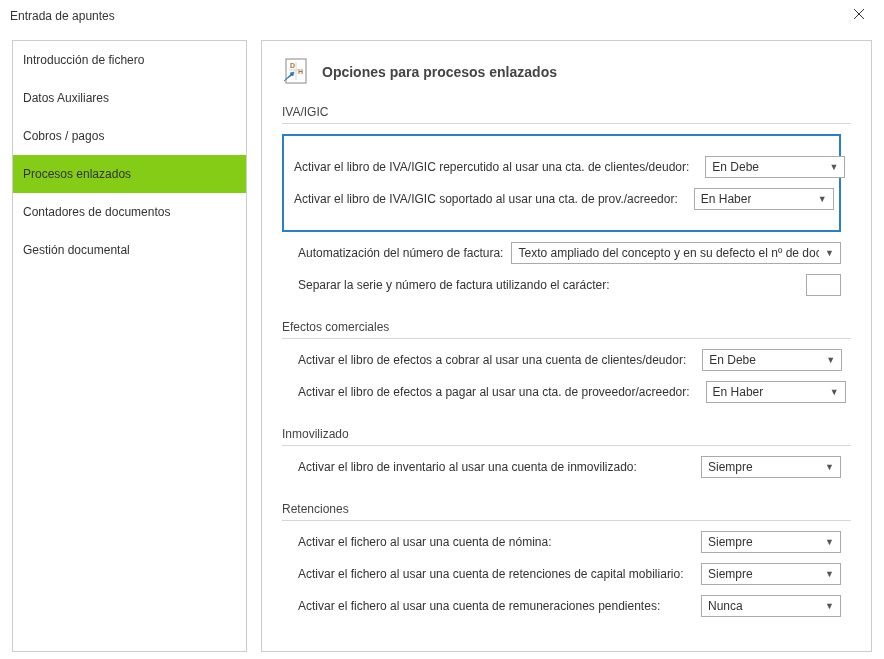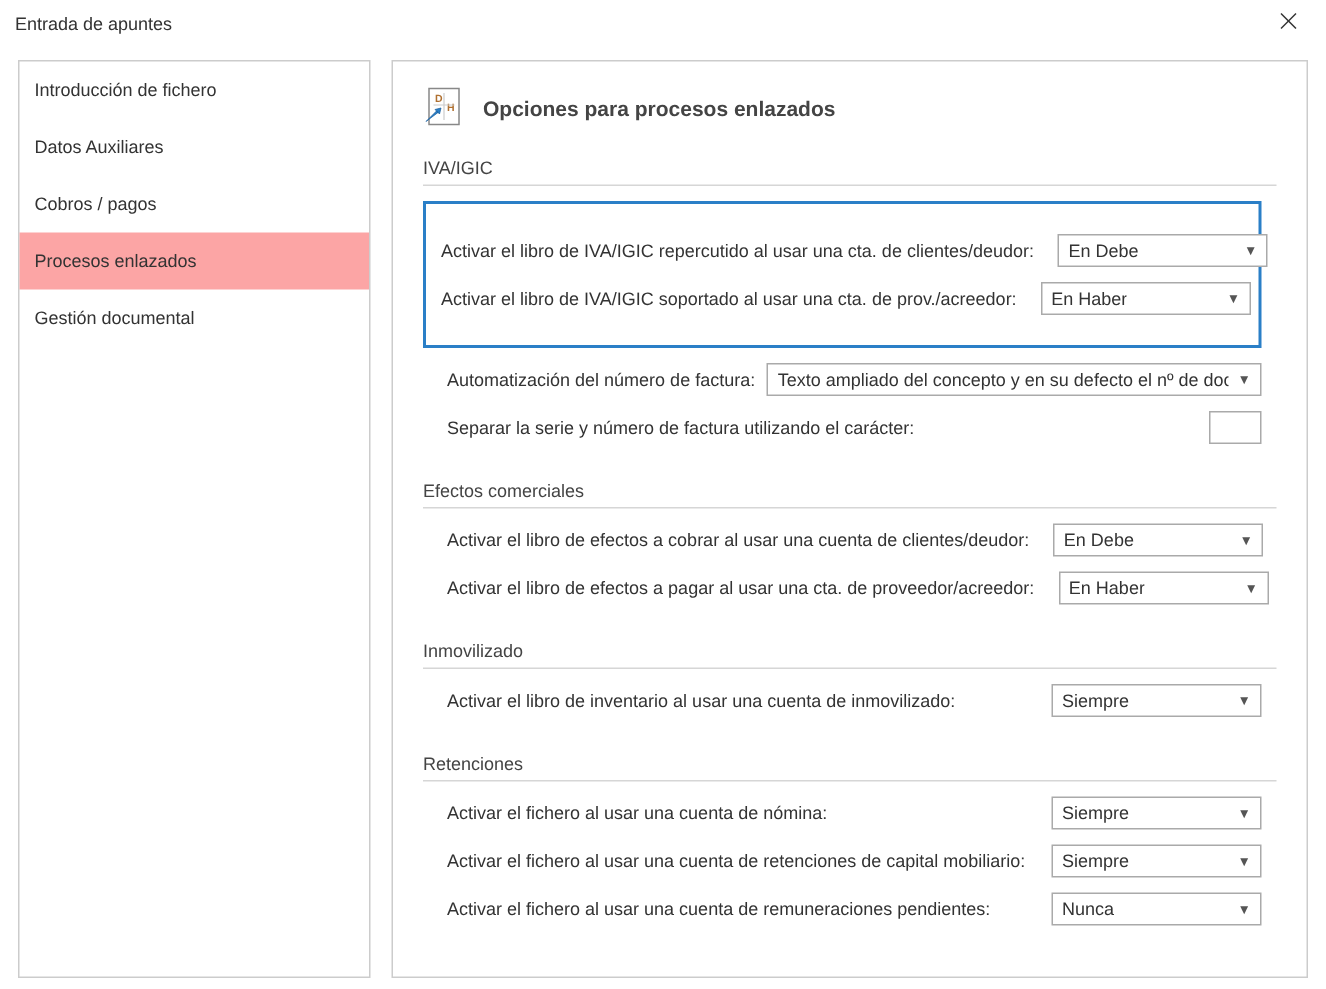--- a/index.html
+++ b/index.html
@@ -48,21 +48,21 @@
       width: 235px;
       border: 1px solid #ccc;
       background: #fff;
     }
     .sidebar-item {
       padding: 12px 10px;
       cursor: pointer;
       color: #333;
     }
     .sidebar-item.selected {
-      background: #fca5a5;
+      background: #84cc16;
     }
     .main-panel {
       flex: 1;
       border: 1px solid #ccc;
       padding: 16px 20px 16px 20px;
       overflow-y: auto;
     }
     .panel-header {
       display: flex;
       align-items: center;
@@ -183,20 +183,23 @@
         <span>Introducción de fichero</span>
       </div>
       <div class="sidebar-item">
         <span>Datos Auxiliares</span>
       </div>
       <div class="sidebar-item">
         <span>Cobros / pagos</span>
       </div>
       <div class="sidebar-item selected">
         <span>Procesos enlazados</span>
+      </div>
+      <div class="sidebar-item">
+        <span>Contadores de documentos</span>
       </div>
       <div class="sidebar-item">
         <span>Gestión documental</span>
       </div>
     </div>
 
     <div class="main-panel">
       <div class="panel-header">
         <div class="panel-icon">
           <svg width="30" height="30" viewBox="0 0 30 30">

